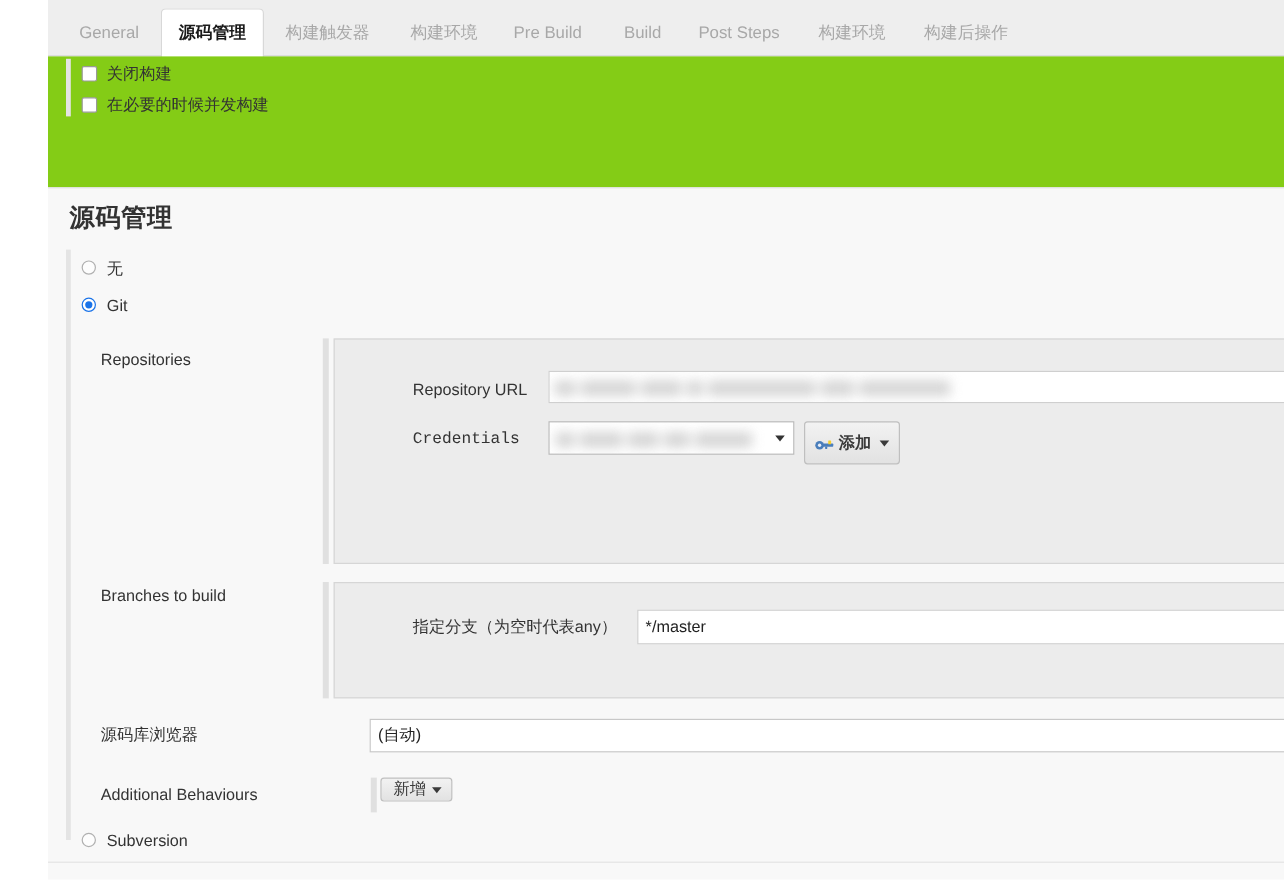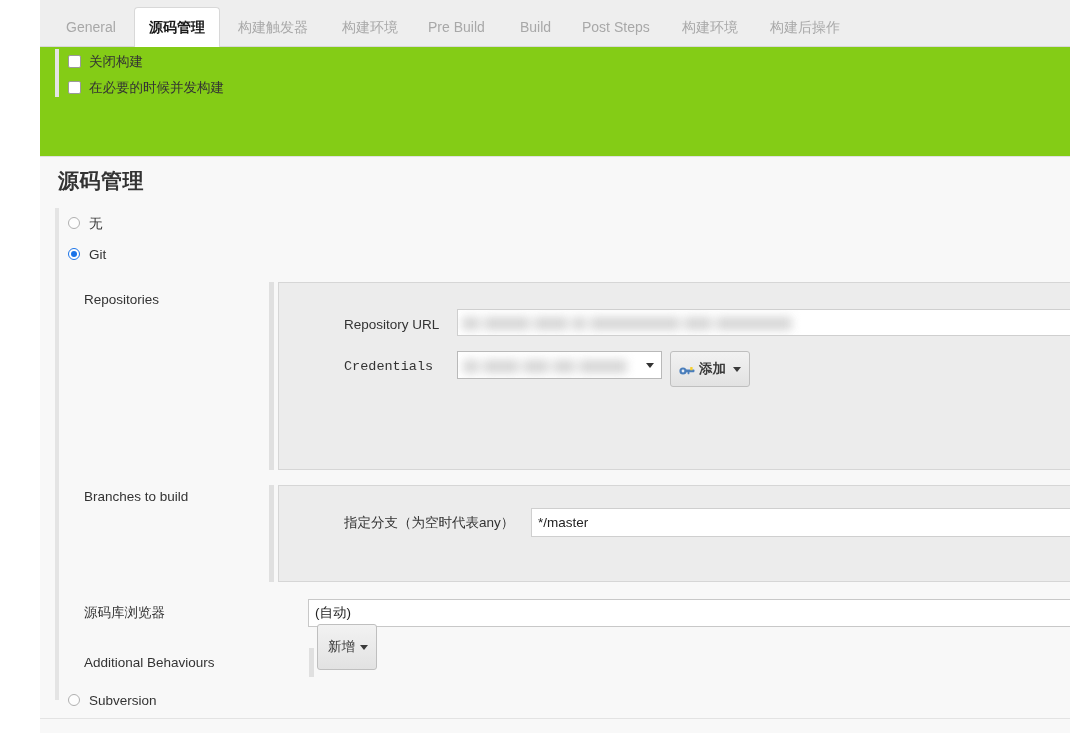--- a/index.html
+++ b/index.html
@@ -410,21 +410,21 @@
     </div>
 
     <div class="field-label" style="left:44px; top:604px;">源码库浏览器</div>
 
     <div class="text-input" id="scm-browser-input" style="left:268px; top:599px; width:800px; height:28px; line-height:26px; border-color:#c8c8c8;">(自动)</div>
 
     <div class="field-label" style="left:44px; top:655px;">Additional Behaviours</div>
 
     <div class="inner-bar" style="left:269px; top:648px; height:29px;"></div>
 
-    <div class="btn" style="left:277px; top:624px; width:60px; height:46px;padding-left:40px;">
+    <div class="btn" style="left:277px; top:648px; width:60px; height:20px;padding-left:40px;">
       <span class="btn-text" style="left:10px;">新增</span>
       <span class="btn-caret" style="left:42px;"></span>
     </div>
 
     <div class="radio-row" style="top:692px;">
       <span class="radio-circle"></span>
       <span class="radio-label">Subversion</span>
     </div>
 
     <div class="hairline" style="left:0; top:718px; width:1030px;"></div>

